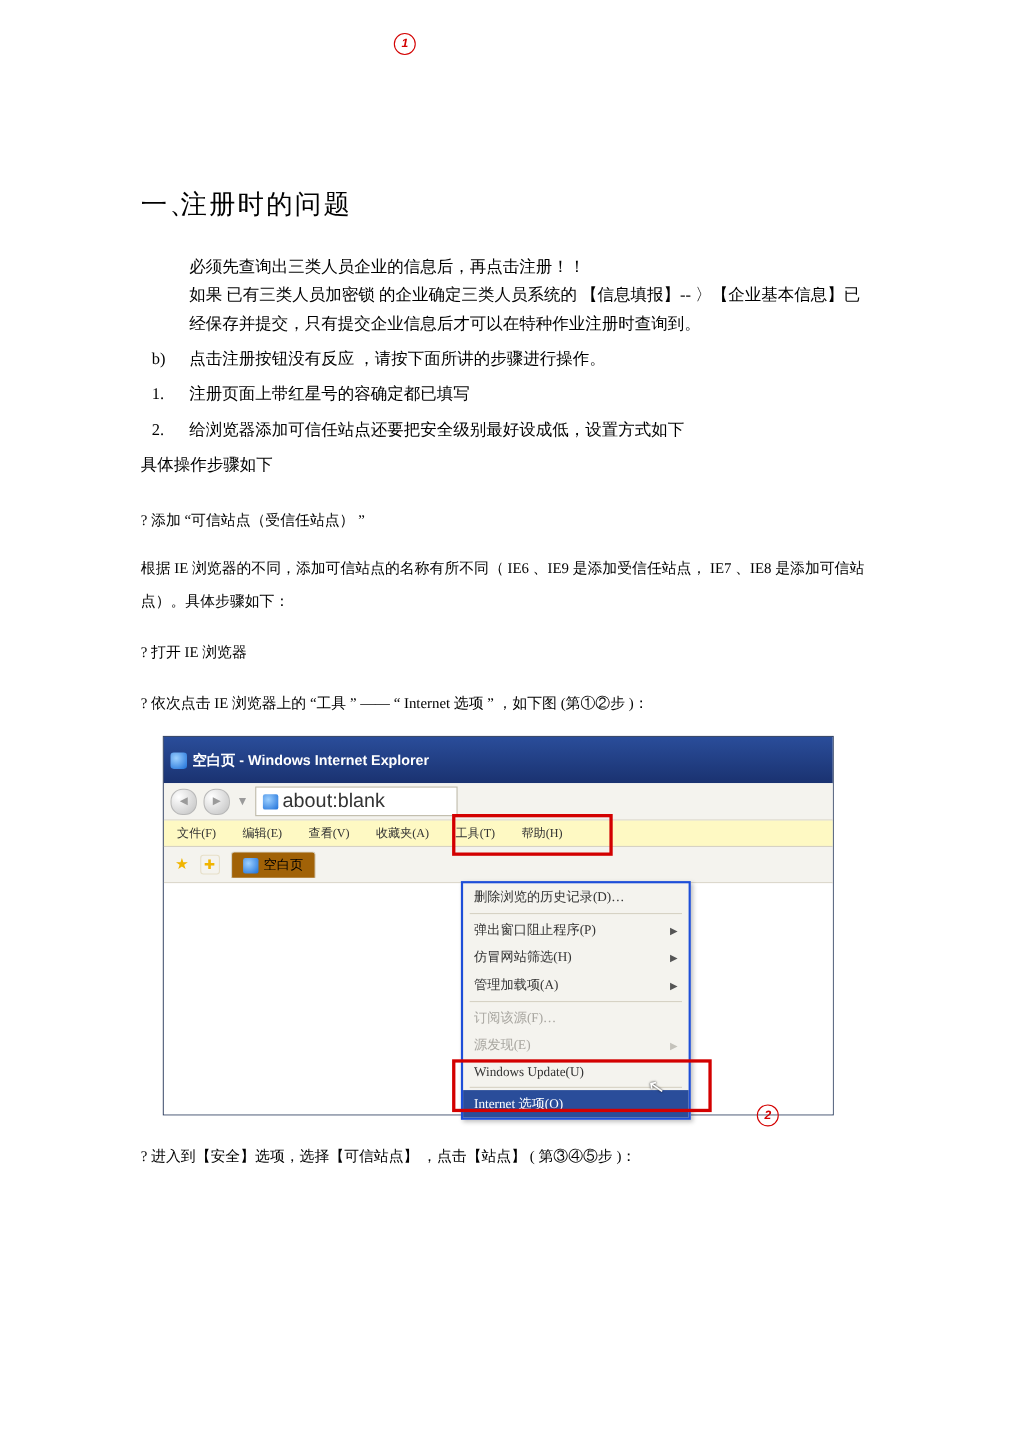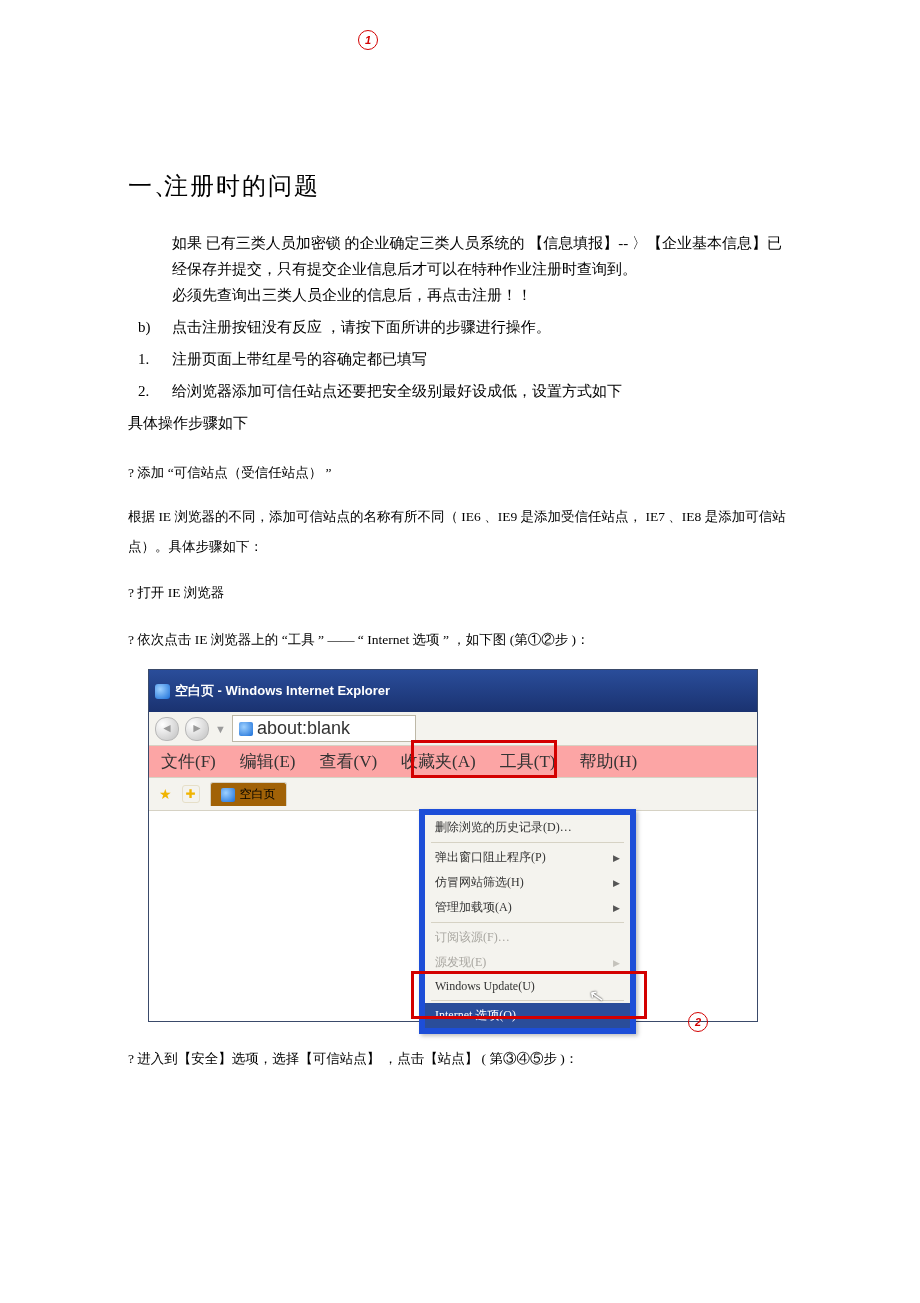--- a/index.html
+++ b/index.html
@@ -15,51 +15,51 @@
 .q{font-size:13.5px;margin:26px 0 4px 0;line-height:22px}
 .para{font-size:13.5px;margin:18px 0 6px 0;line-height:30px}
 .q2{font-size:13.5px;margin:20px 0 4px 0;line-height:22px}
 .ss{display:block;margin:18px 0 0 20px;border:1px solid #3a4a6a;width:610px;box-sizing:border-box}
 .ss-title{background:linear-gradient(#2a4d9a,#1a3270);color:#fff;font-family:Tahoma,Arial,sans-serif;font-size:13px;font-weight:bold;padding:12px 6px;display:flex;align-items:center;gap:5px}
 .eicon{width:15px;height:15px;background:radial-gradient(circle at 35% 35%,#9dd0ff,#1a6ed8);border-radius:3px;display:inline-block}
 .ss-nav{background:#f4f3ee;display:flex;align-items:center;padding:3px 6px;gap:6px;border-bottom:1px solid #d6d2c4}
 .navbtn{width:22px;height:22px;border-radius:11px;background:radial-gradient(circle at 30% 30%,#fff,#d9d9d9 60%,#bfbfbf);border:1px solid #b8b8b8;display:flex;align-items:center;justify-content:center;color:#9a9a9a;font-size:12px}
 .addr{display:flex;align-items:center;gap:4px;background:#fff;border:1px solid #bdb8a7;padding:2px 6px;flex:0 0 170px;font-family:Tahoma,Arial,sans-serif;font-size:18px;color:#333}
 .eicon2{width:14px;height:14px;background:radial-gradient(circle at 35% 35%,#9dd0ff,#1a6ed8);border-radius:2px;display:inline-block}
-.menu{background:#fca5a5;display:flex;padding:4px 12px;gap:24px;border-bottom:1px solid #d6d2c4;font-size:17px;font-family:"SimSun",serif;color:#333;position:relative}
+.menu{background:#fef9c3;display:flex;padding:4px 12px;gap:24px;border-bottom:1px solid #d6d2c4;font-size:11px;font-family:"SimSun",serif;color:#333;position:relative}
 .menu span{white-space:nowrap}
 .hi1{position:absolute;border:3px solid #d30000;pointer-events:none}
 .tabs{background:#f4f3ee;display:flex;align-items:center;padding:4px 10px;gap:10px;border-bottom:1px solid #d6d2c4;font-size:12px;font-family:"SimSun",serif}
 .star{color:#f0b400;font-size:14px}
 .plus{width:16px;height:16px;display:flex;align-items:center;justify-content:center;color:#f0b400;border:1px solid #e6dfc8;border-radius:3px;font-size:12px}
 .tabpg{display:flex;align-items:center;gap:5px;padding:3px 10px;border:1px solid #d6d2c4;border-bottom:none;background:#a16207;border-radius:3px 3px 0 0}
 .ss-body{background:#fff;display:flex;height:210px;position:relative}
 .ss-left{flex:1}
-.dropdown{position:absolute;left:270px;top:-2px;width:205px;background:#f4f3ee;border:6px solid #1d4ed8;box-shadow:2px 2px 4px rgba(0,0,0,.25);font-size:12px;font-family:"SimSun",serif;color:#333}
+.dropdown{position:absolute;left:270px;top:-2px;width:205px;background:#f4f3ee;border:2px solid #1d4ed8;box-shadow:2px 2px 4px rgba(0,0,0,.25);font-size:12px;font-family:"SimSun",serif;color:#333}
 .dd-item{padding:4px 10px;display:flex;justify-content:space-between;align-items:center}
 .dd-sep{height:1px;background:#d6d2c4;margin:2px 6px}
 .dd-item.dis{color:#a8a6a0}
 .dd-item.sel{background:#2a4d9a;color:#fff}
 .arrow{font-size:9px;color:#555}
 .circ{display:inline-flex;width:18px;height:18px;border:1.8px solid #d30000;border-radius:50%;align-items:center;justify-content:center;font-family:Arial,sans-serif;font-size:11px;color:#d30000;font-weight:bold;font-style:italic}
 .circ1{position:absolute;left:358px;top:30px}
 .circ2{position:absolute;left:539px;top:201px}
 .ptr{position:absolute;left:440px;top:174px;color:#fff;font-size:18px;text-shadow:0 0 2px #000;transform:rotate(-10deg)}
 .after{font-size:13.5px;margin:26px 0 0 0;line-height:22px}
 </style>
 </head>
 <body>
 
 <div class="page">
   <div class="h1">
     <span class="num">一、</span><span>注册时的问题</span>
   </div>
 
+  <div class="body">必须先查询出三类人员企业的信息后，再点击注册！！</div>
   <div class="body">如果 已有三类人员加密锁 的企业确定三类人员系统的 【信息填报】-- 〉【企业基本信息】已经保存并提交，只有提交企业信息后才可以在特种作业注册时查询到。</div>
-  <div class="body">必须先查询出三类人员企业的信息后，再点击注册！！</div>
 
   <div class="lvl1">
     <span class="lbl">b)</span><span>点击注册按钮没有反应  ，请按下面所讲的步骤进行操作。</span>
   </div>
 
   <div class="lvl1b">
     <span class="lbl">1.</span><span>注册页面上带红星号的容确定都已填写</span>
   </div>
 
   <div class="lvl1b">

